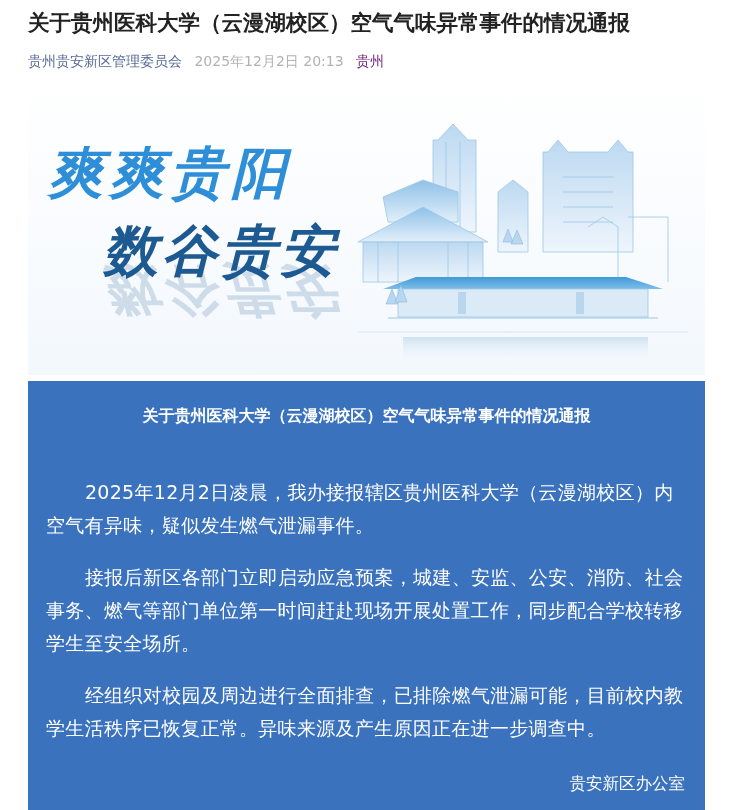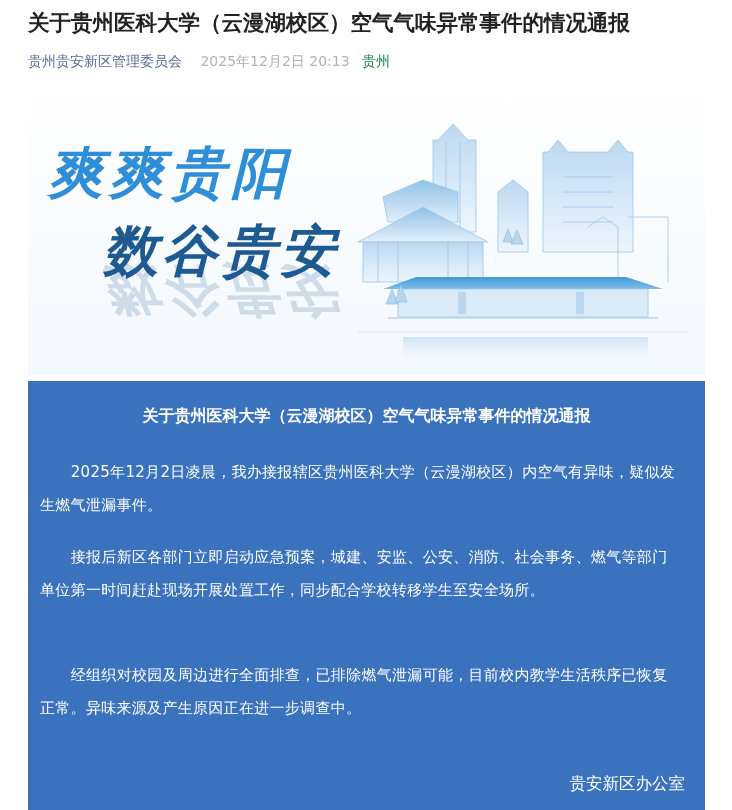--- a/index.html
+++ b/index.html
@@ -8,42 +8,43 @@
 
   .article-title {
     position: absolute; left: 28px; top: 6px; width: 690px;
     font-size: 21.5px; font-weight: bold; color: #222222; line-height: 34px;
     letter-spacing: 0px; white-space: nowrap;
   }
   .meta {
     position: absolute; left: 28px; top: 50px; height: 22px;
     font-size: 14px; line-height: 22px; white-space: nowrap;
   }
-  .meta .account { color: #576b95; margin-right: 14px; }
+  .meta .account { color: #576b95; margin-right: 8px; }
   .meta .time { color: #b2b2b2; margin-right: 8px; text-align: center; }
-  .meta .location { color: #15803d; }
+  .meta .location { color: #701a75; }
 
   .banner {
     position: absolute; left: 28px; top: 82px; width: 677px; height: 293px;
     background: #fef9c3; overflow: hidden;
   }
   .banner svg { display: block; }
 
   .notice-card {
     position: absolute; left: 28px; top: 381px; width: 677px; height: 429px;
     background: #3a72bd; color: #ffffff;
   }
   .notice-title {
     position: absolute; left: 0; top: 22px; width: 677px; text-align: center;
     font-size: 16px; font-weight: bold; line-height: 26px; white-space: nowrap;
   }
   .notice-para {
-    position: absolute; left: 12px; width: 640px;
-    font-size: 15px; line-height: 33px; text-indent: 2.05em;
+    position: absolute; left: 18px; width: 640px;
+    font-size: 19px; line-height: 33px; text-indent: 2.05em;
     letter-spacing: 0.3px;
+    margin-top: 20px;
   }
   .p1 { top: 75px; }
   .p2 { top: 160px; }
   .p3 { top: 278px; }
   .sign {
     position: absolute; right: 20px; text-align: right;
     font-size: 16.5px; line-height: 33px; white-space: nowrap;
   }
   .sign-org { top: 358px; margin-top: 28px; }
   .sign-date { top: 391px; }

